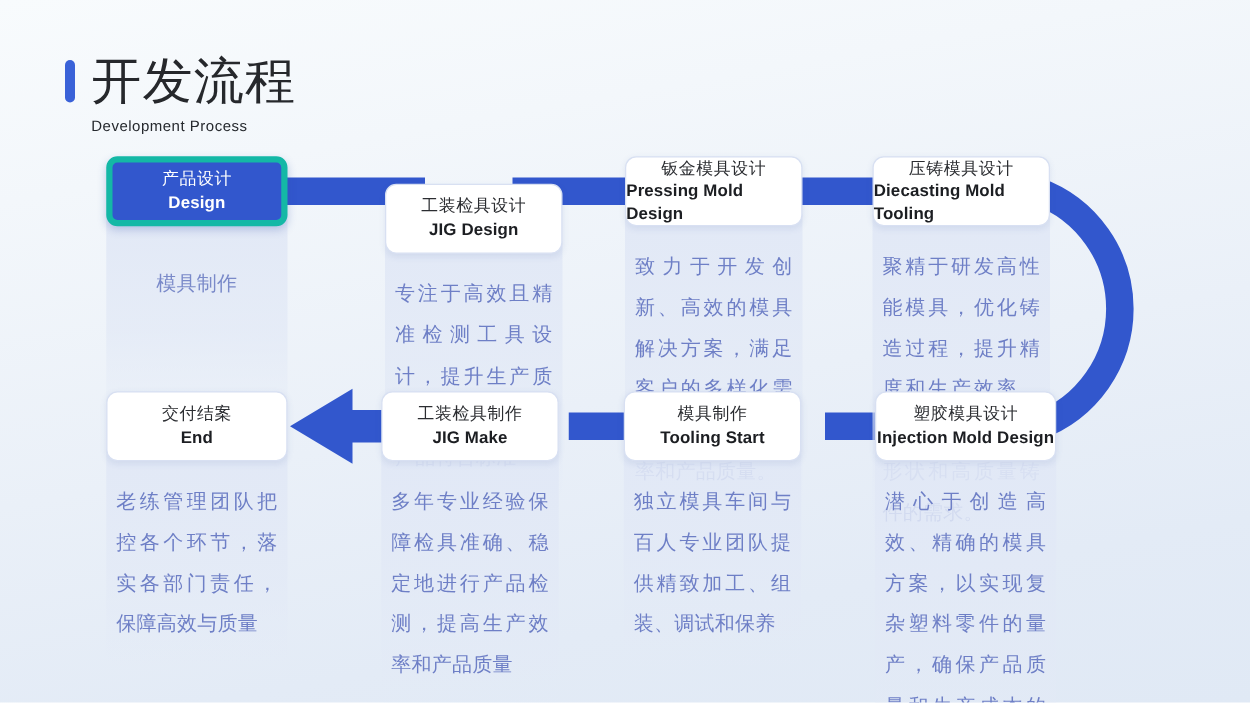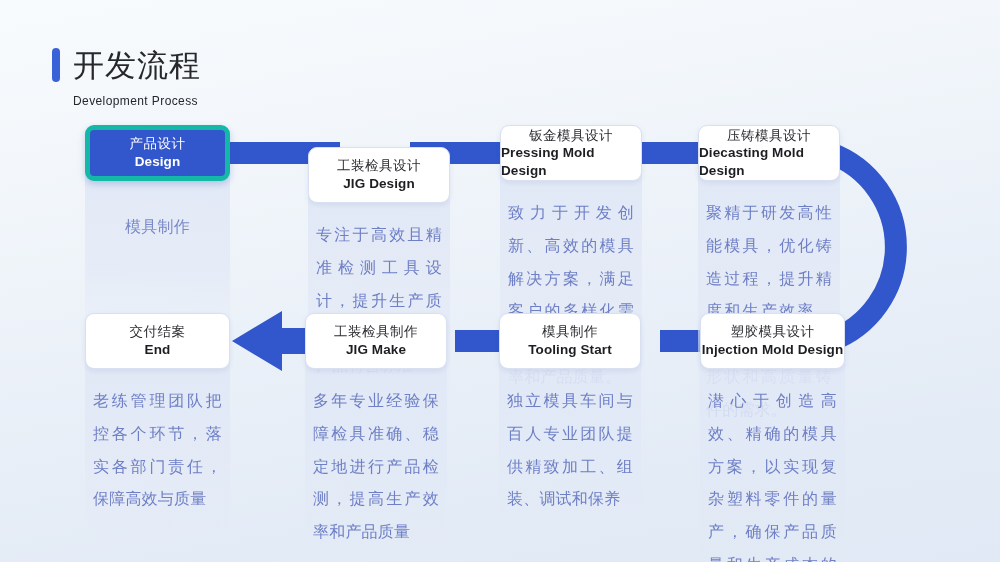--- a/index.html
+++ b/index.html
@@ -39,21 +39,21 @@
   }
   .accent-bar {
     width: 8px;
     height: 34px;
     border-radius: 4px;
     background: #3a62d8;
     flex: 0 0 auto;
   }
   .title-cn {
     font-family: "DejaVu Sans", "Liberation Sans", sans-serif;
-    font-size: 31px;
+    font-size: 40px;
     line-height: 1;
     color: #26282c;
     letter-spacing: 1px;
     font-weight: 400;
   }
   .title-en {
     margin-top: 8px;
     margin-left: 21px;
     font-size: 12px;
     color: #25282d;
@@ -198,21 +198,21 @@
       <div class="card-en">Pressing Mold Design</div>
     </div>
     <div class="panel tall">
       <div class="desc">致力于开发创新、高效的模具解决方案，满足客户的多样化需求，提升生产效率和产品质量。</div>
     </div>
   </div>
 
   <div class="col" style="left:698px; top:125px; width:142px;">
     <div class="card plain">
       <div class="card-cn">压铸模具设计</div>
-      <div class="card-en">Diecasting Mold Design</div>
+      <div class="card-en">Diecasting Mold Tooling</div>
     </div>
     <div class="panel tall">
       <div class="desc">聚精于研发高性能模具，优化铸造过程，提升精度和生产效率，满足市场对复杂形状和高质量铸件的需求。</div>
     </div>
   </div>
 
   <div class="col" style="left:305px; top:313px; width:142px;">
     <div class="card plain">
       <div class="card-cn">工装检具制作</div>
       <div class="card-en">JIG Make</div>

